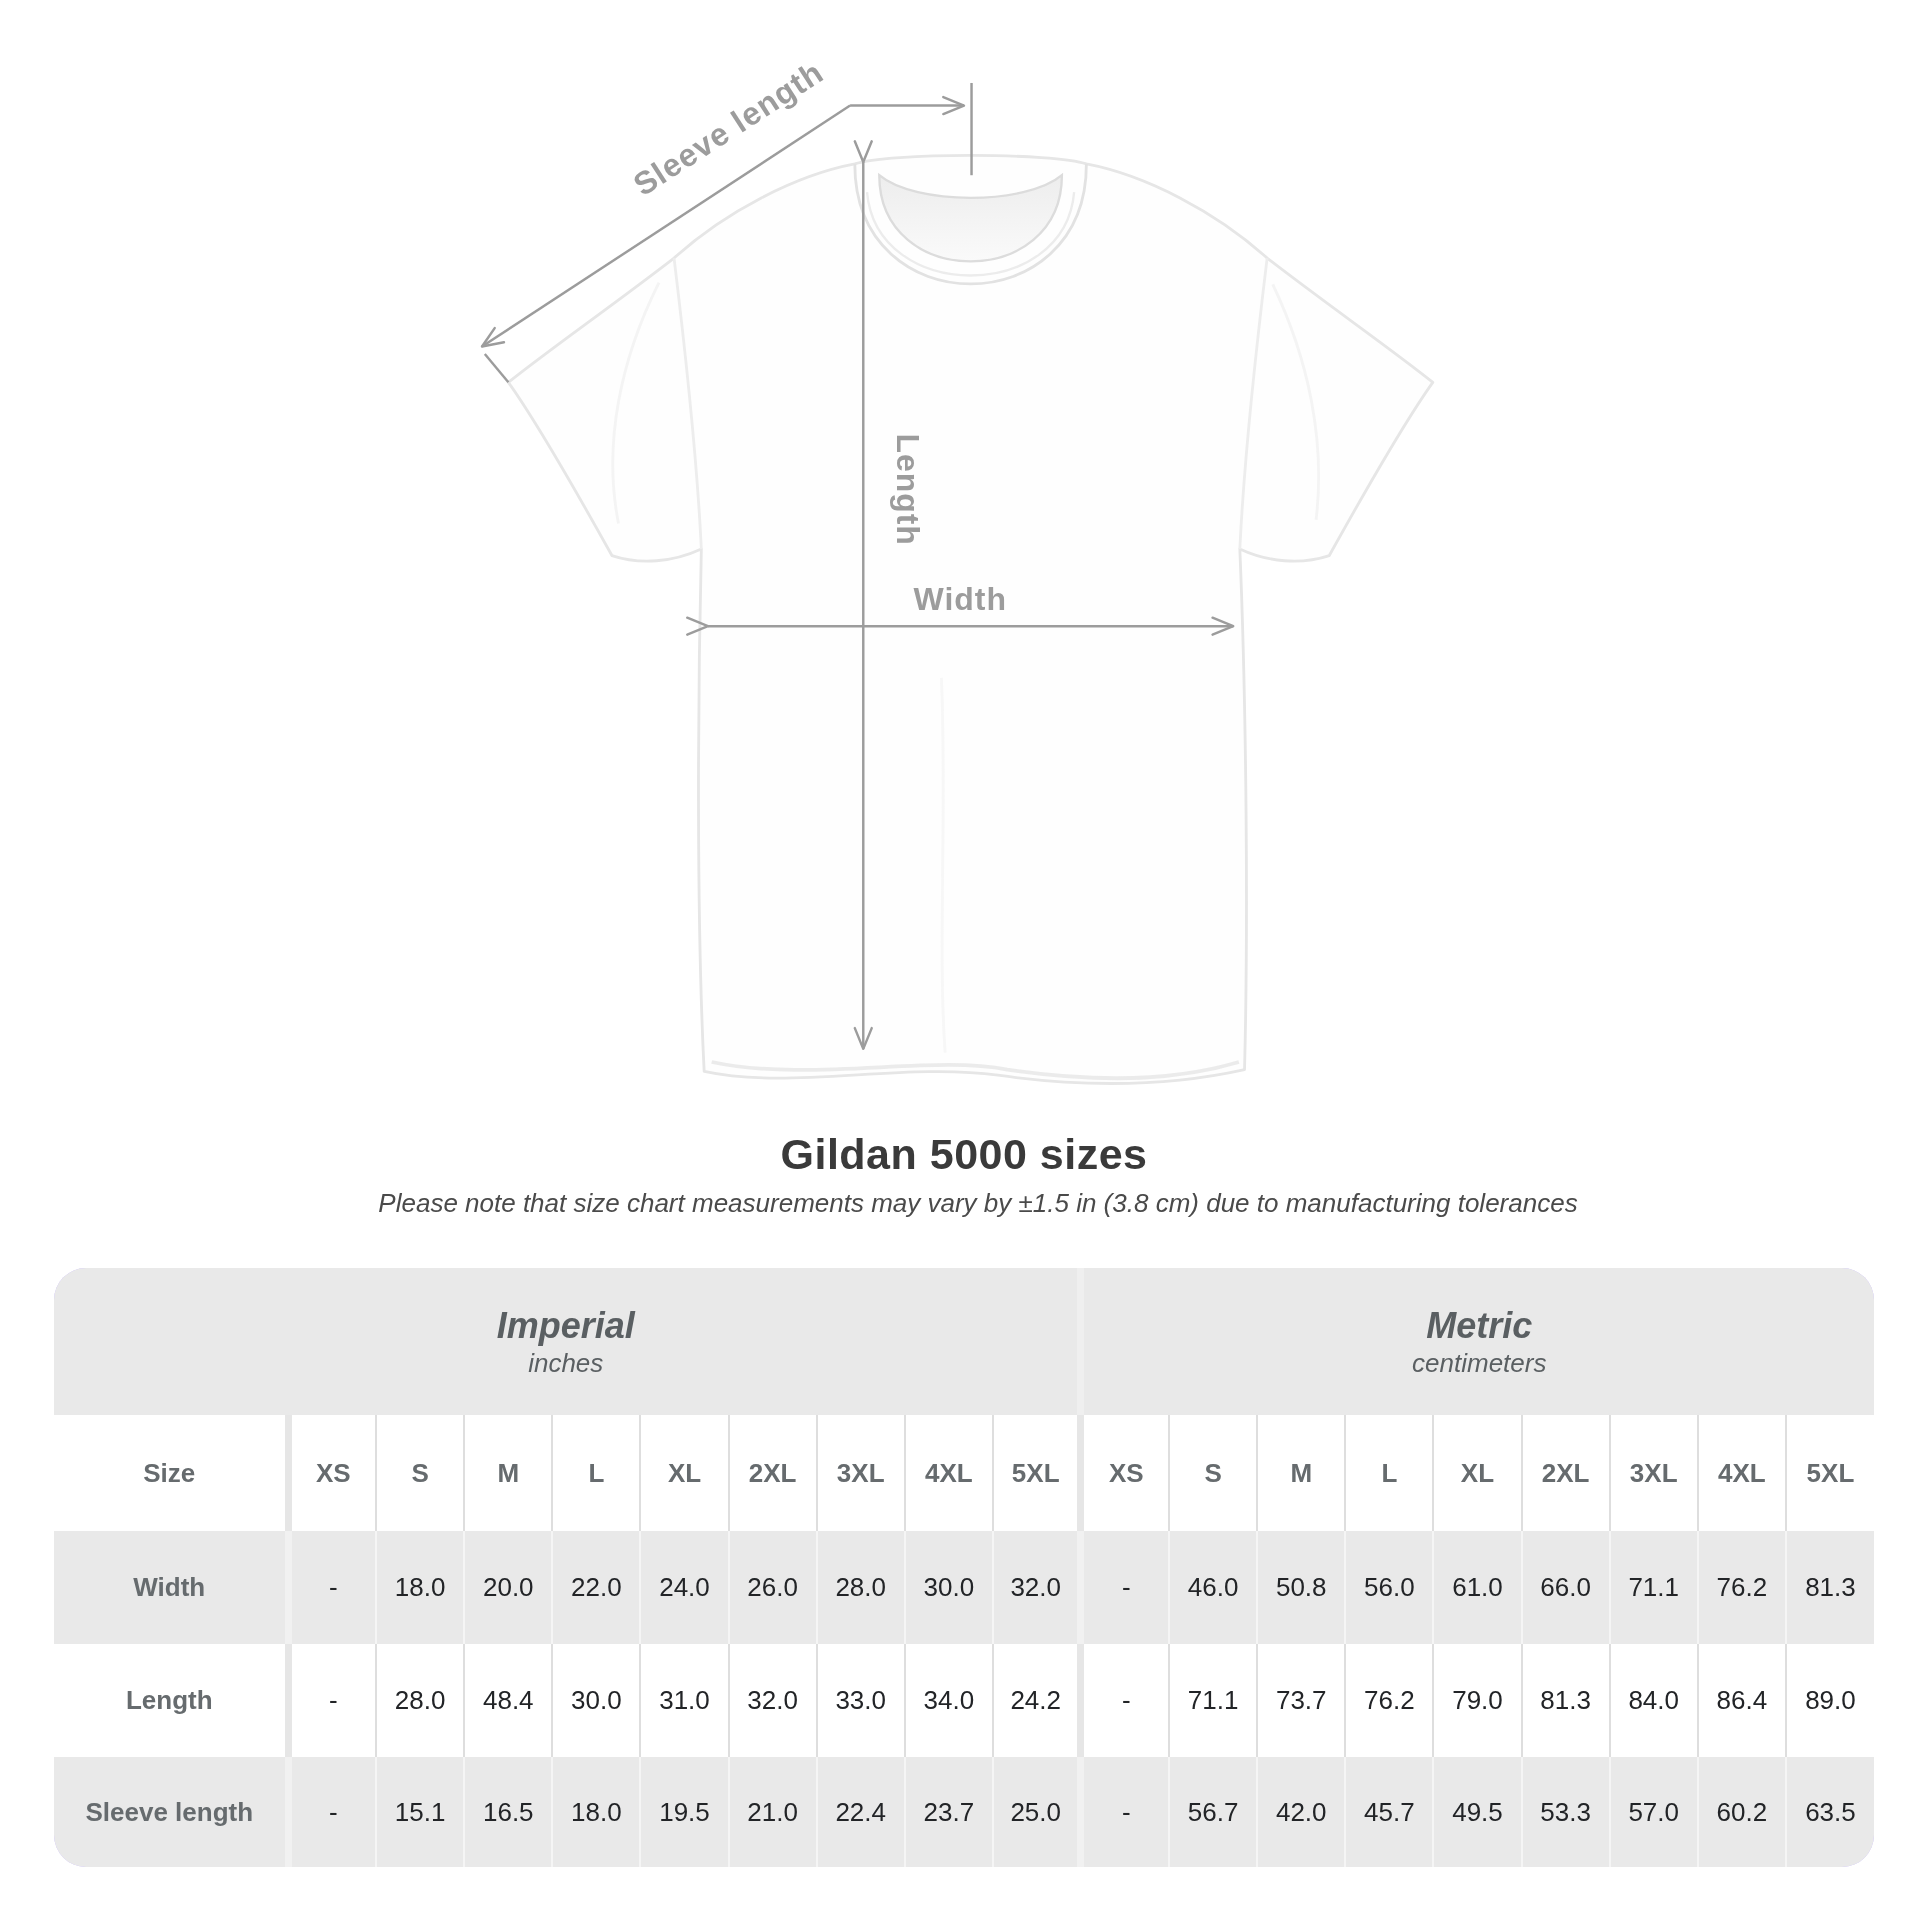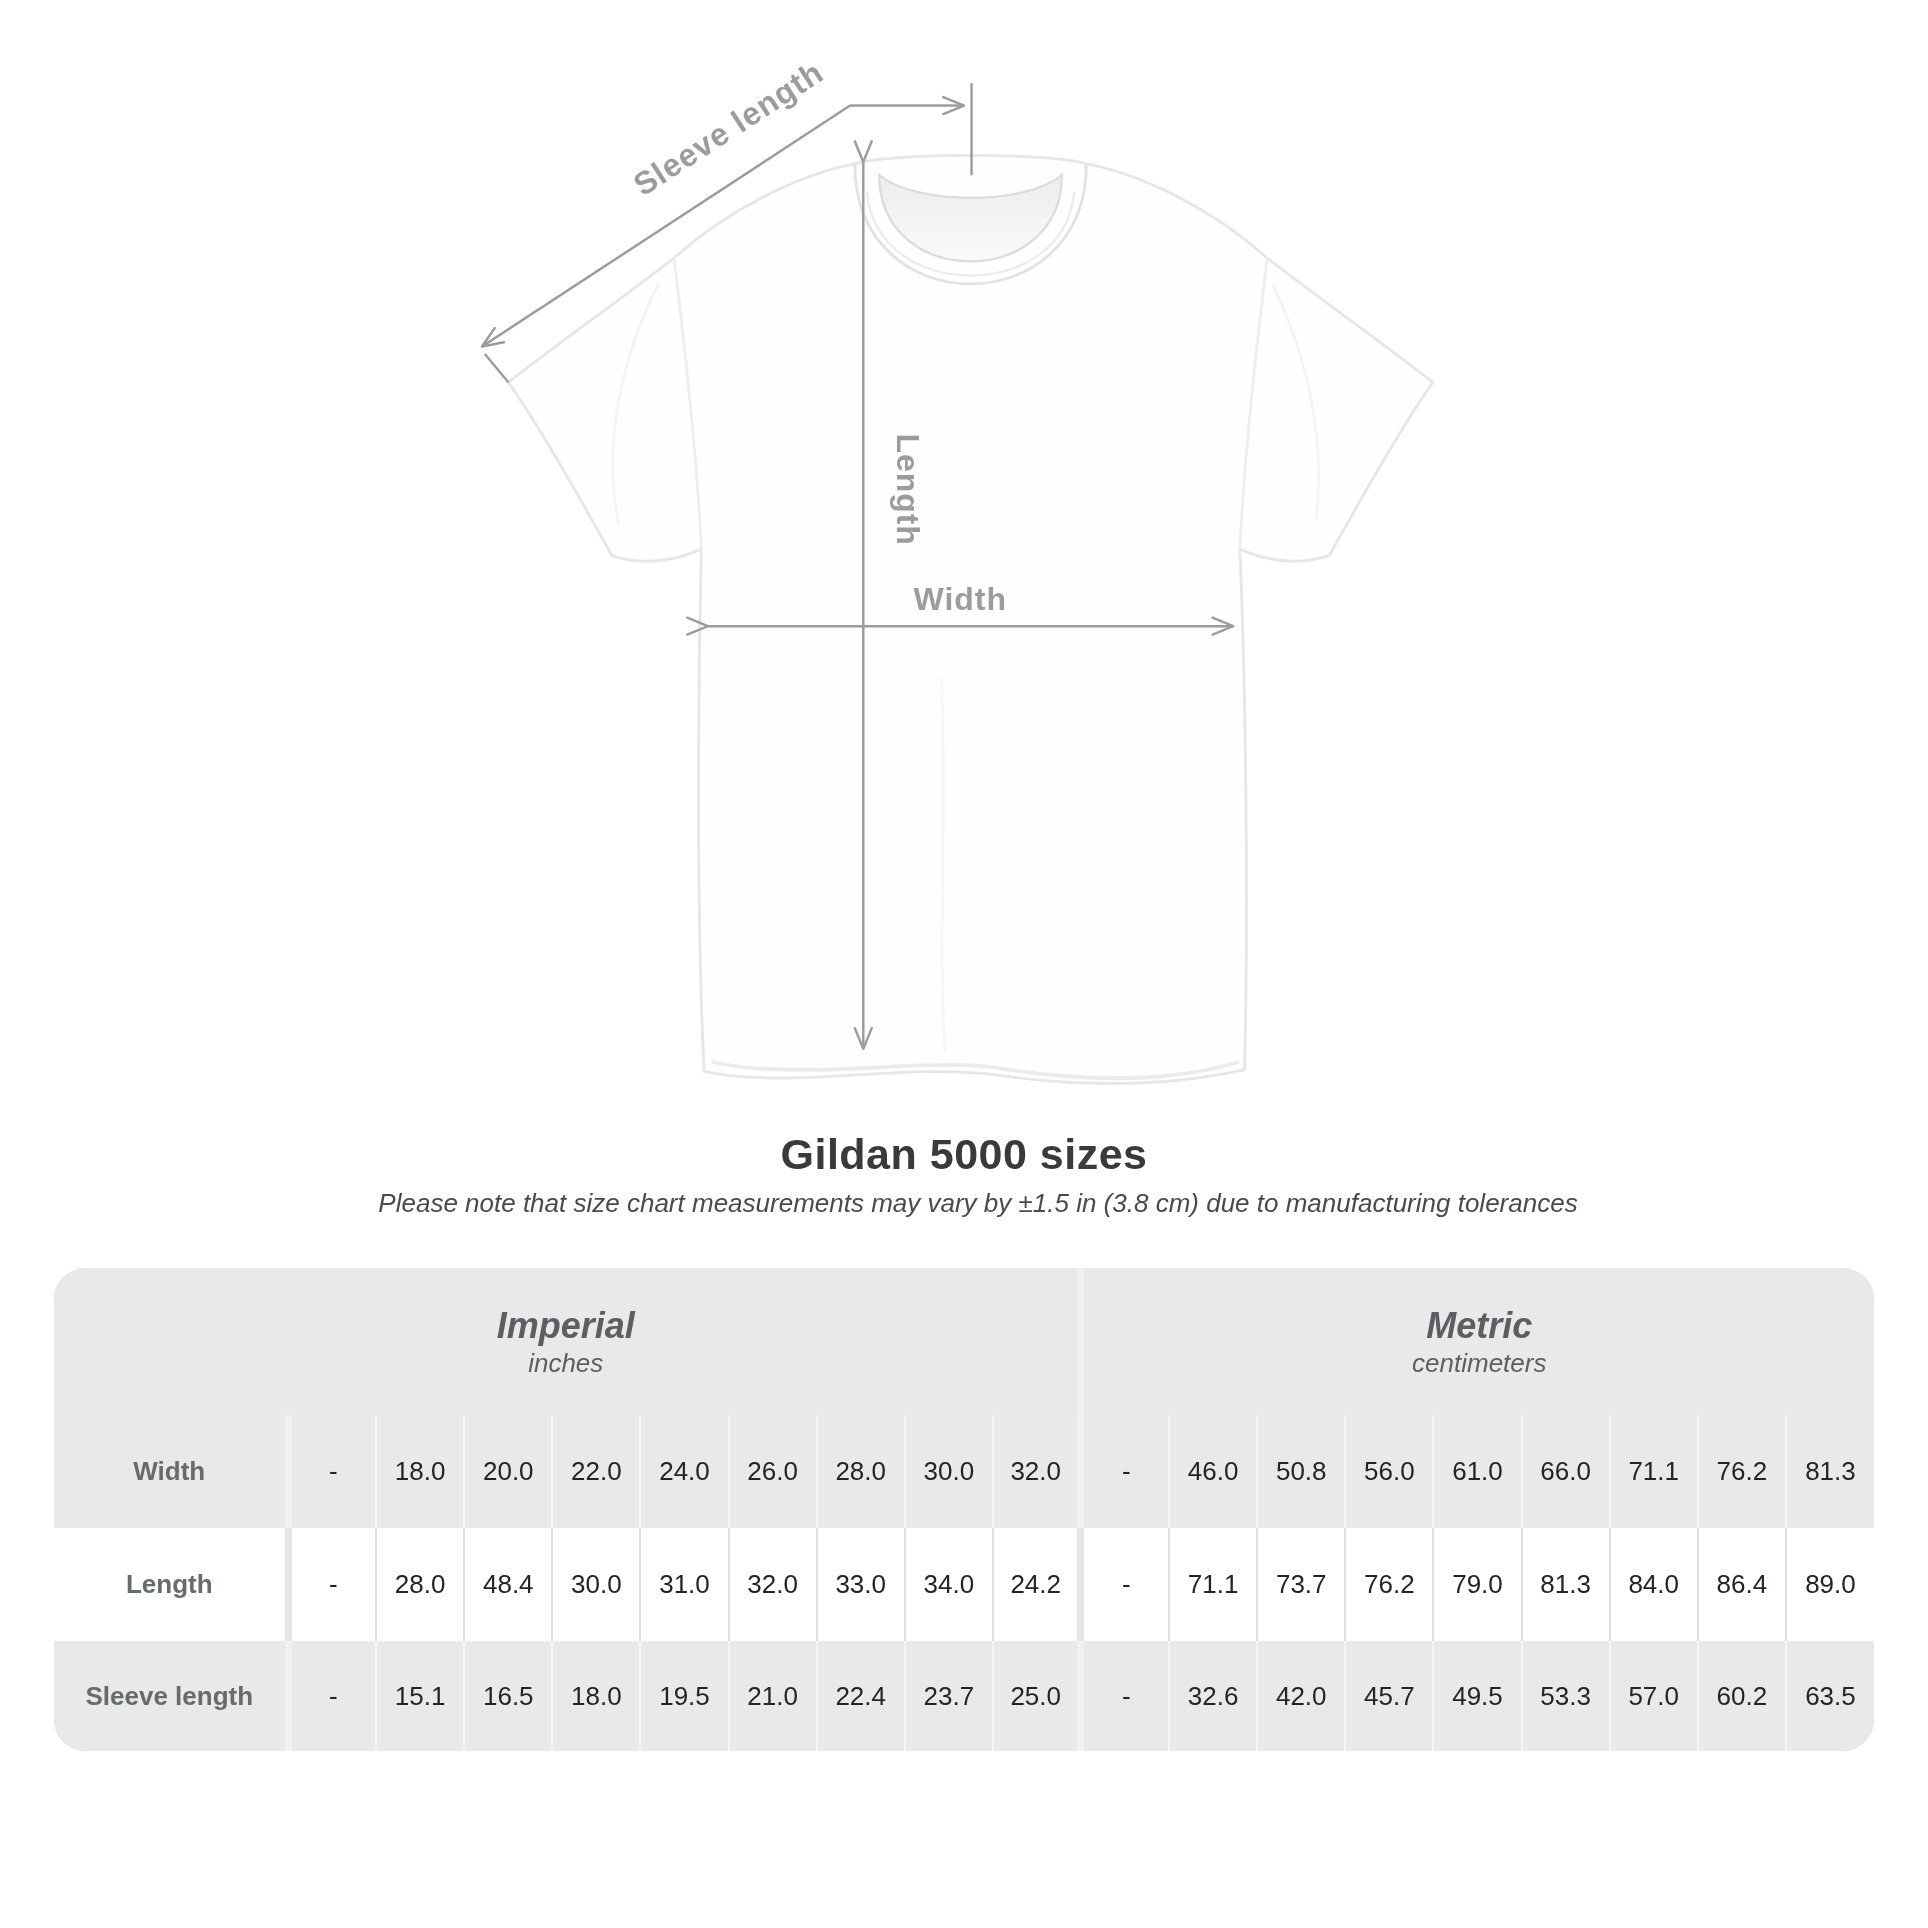--- a/index.html
+++ b/index.html
@@ -177,20 +177,42 @@
       <tr class="band">
         <td class="band-imperial" colspan="10">
           <div class="band-name">Imperial</div>
           <div class="band-unit">inches</div>
         </td>
         <td colspan="9">
           <div class="band-name">Metric</div>
           <div class="band-unit">centimeters</div>
         </td>
       </tr>
+      <tr class="sizes">
+        <th class="row-label">Size</th>
+
+      <th class="size-col-header">XS</th>
+          <th class="size-col-header">S</th>
+          <th class="size-col-header">M</th>
+          <th class="size-col-header">L</th>
+          <th class="size-col-header">XL</th>
+          <th class="size-col-header">2XL</th>
+          <th class="size-col-header">3XL</th>
+          <th class="size-col-header">4XL</th>
+          <th class="size-col-header group-end">5XL</th>
+          <th class="size-col-header">XS</th>
+          <th class="size-col-header">S</th>
+          <th class="size-col-header">M</th>
+          <th class="size-col-header">L</th>
+          <th class="size-col-header">XL</th>
+          <th class="size-col-header">2XL</th>
+          <th class="size-col-header">3XL</th>
+          <th class="size-col-header">4XL</th>
+          <th class="size-col-header">5XL</th>
+        </tr>
 
     <tr class="r0 row gray">
           <th class="row-label">Width</th>
           <td class="value-cell">-</td>
           <td class="value-cell">18.0</td>
           <td class="value-cell">20.0</td>
           <td class="value-cell">22.0</td>
           <td class="value-cell">24.0</td>
           <td class="value-cell">26.0</td>
           <td class="value-cell">28.0</td>
@@ -232,21 +254,21 @@
           <td class="value-cell">-</td>
           <td class="value-cell">15.1</td>
           <td class="value-cell">16.5</td>
           <td class="value-cell">18.0</td>
           <td class="value-cell">19.5</td>
           <td class="value-cell">21.0</td>
           <td class="value-cell">22.4</td>
           <td class="value-cell">23.7</td>
           <td class="value-cell group-end">25.0</td>
           <td class="value-cell">-</td>
-          <td class="value-cell">32.6</td>
+          <td class="value-cell">56.7</td>
           <td class="value-cell">42.0</td>
           <td class="value-cell">45.7</td>
           <td class="value-cell">49.5</td>
           <td class="value-cell">53.3</td>
           <td class="value-cell">57.0</td>
           <td class="value-cell">60.2</td>
           <td class="value-cell">63.5</td>
         </tr>
       </tbody>
   </table>

